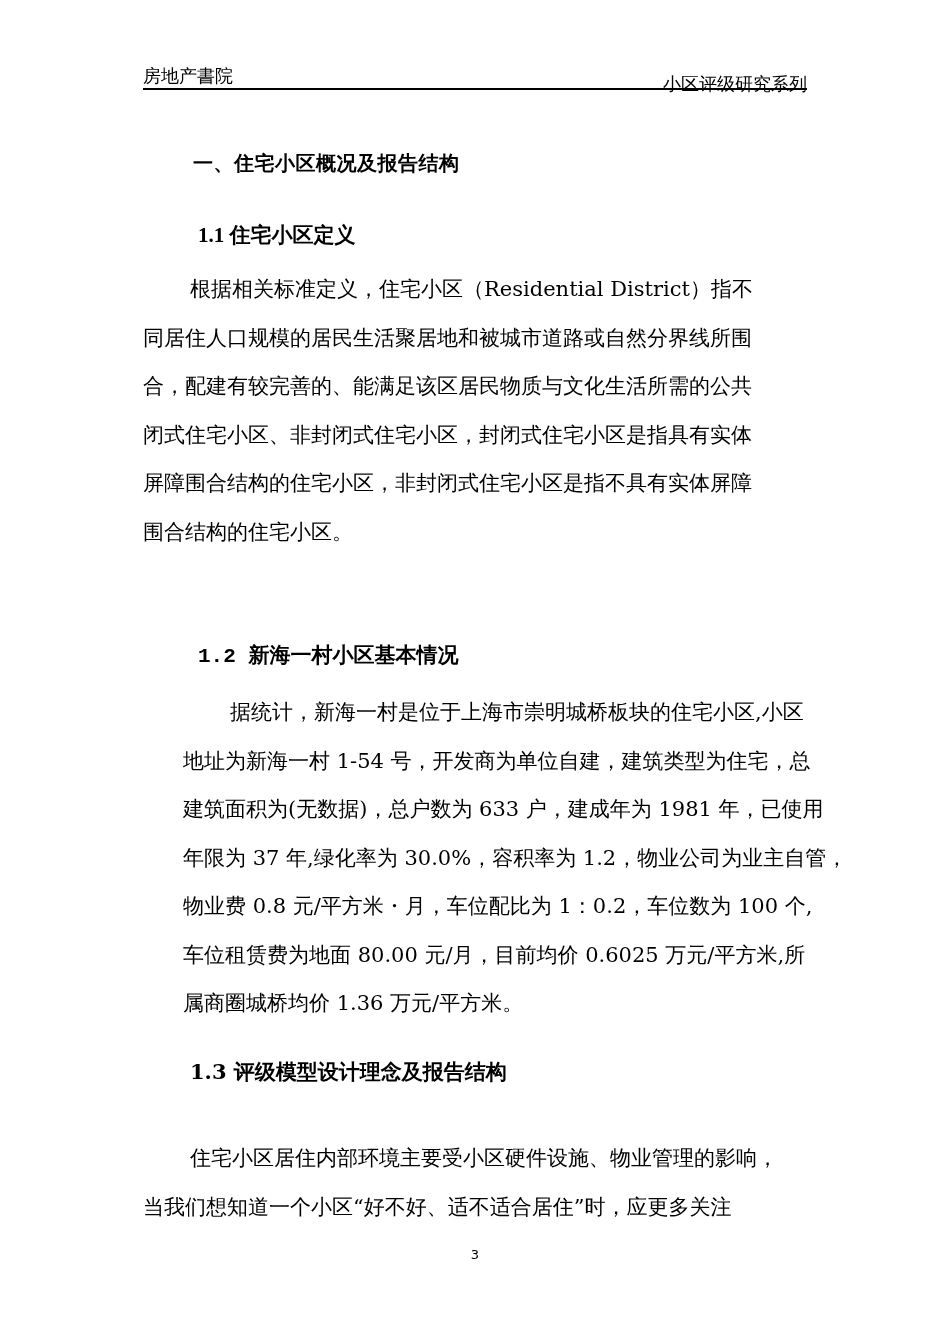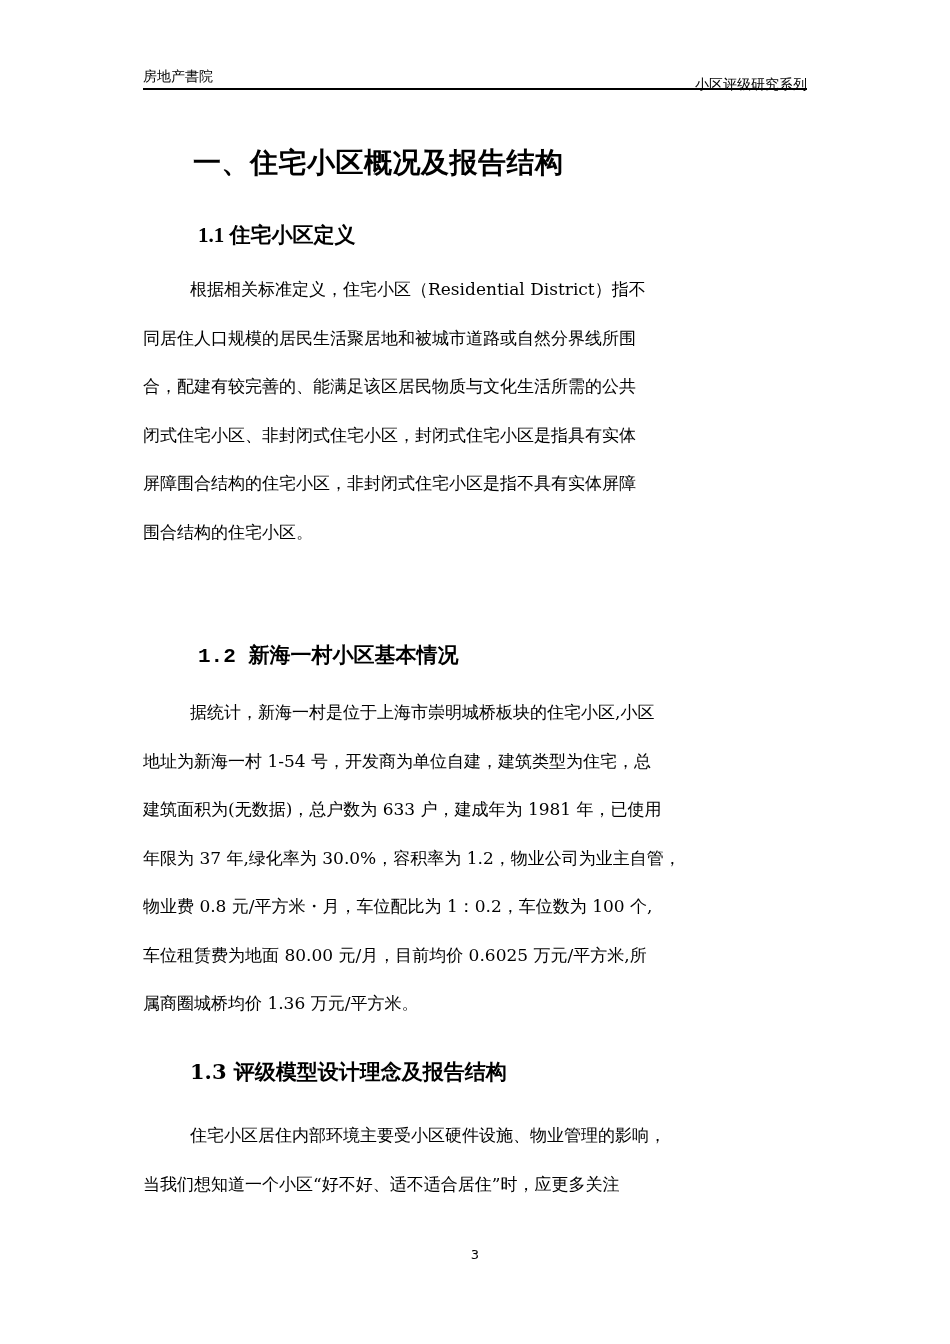--- a/index.html
+++ b/index.html
@@ -15,57 +15,57 @@
       color: #000;
       font-family: "DejaVu Serif", "Liberation Serif", serif;
     }
     .page-header {
       position: absolute;
       left: 143px;
       top: 66px;
       width: 664px;
       height: 22px;
       font-family: "DejaVu Sans", "Liberation Sans", sans-serif;
-      font-size: 14px;
+      font-size: 18px;
       line-height: 20px;
       text-align: center;
     }
     .page-header .left { position: absolute; left: 0; top: 0; }
     .page-header .right { position: absolute; right: 0; top: 8px; }
     .header-rule {
       position: absolute;
       left: 143px;
       top: 88px;
       width: 664px;
       height: 2px;
       background: #000;
     }
     .chapter-title {
       position: absolute;
       left: 193px;
       top: 146px;
-      font-size: 28px;
+      font-size: 20px;
       font-weight: bold;
       line-height: 34px;
       white-space: nowrap;
       letter-spacing: 0.5px;
     }
     .section-title {
       position: absolute;
       left: 190px;
       font-size: 21px;
       font-weight: bold;
       line-height: 30px;
       white-space: nowrap;
     }
     .para {
       position: absolute;
       left: 143px;
       width: 664px;
-      font-size: 17px;
+      font-size: 21px;
       line-height: 48.5px;
     }
     .para .line {
       display: block;
       white-space: nowrap;
       height: 48.5px;
     }
     .para .line.indent { padding-left: 47px; }
     .page-number {
       position: absolute;
@@ -92,29 +92,29 @@
 <div class="para" style="top:265px;">
   <span class="line indent">根据相关标准定义，住宅小区（Residential District）指不</span>
   <span class="line">同居住人口规模的居民生活聚居地和被城市道路或自然分界线所围</span>
   <span class="line">合，配建有较完善的、能满足该区居民物质与文化生活所需的公共</span>
   <span class="line">闭式住宅小区、非封闭式住宅小区，封闭式住宅小区是指具有实体</span>
   <span class="line">屏障围合结构的住宅小区，非封闭式住宅小区是指不具有实体屏障</span>
   <span class="line">围合结构的住宅小区。</span>
 </div>
 
 <h2 class="section-title" style="margin:8px; top:634px;font-family:Liberation Mono, monospace;">1.2 新海一村小区基本情况</h2>
-<div class="para" style="top:688px;">
+<div class="para" style="top:688px;margin-left:40px;">
   <span class="line indent">据统计，新海一村是位于上海市崇明城桥板块的住宅小区,小区</span>
   <span class="line">地址为新海一村 1-54 号，开发商为单位自建，建筑类型为住宅，总</span>
   <span class="line">建筑面积为(无数据)，总户数为 633 户，建成年为 1981 年，已使用</span>
   <span class="line">年限为 37 年,绿化率为 30.0%，容积率为 1.2，物业公司为业主自管，</span>
   <span class="line">物业费 0.8 元/平方米・月，车位配比为 1：0.2，车位数为 100 个,</span>
   <span class="line">车位租赁费为地面 80.00 元/月，目前均价 0.6025 万元/平方米,所</span>
   <span class="line">属商圈城桥均价 1.36 万元/平方米。</span>
 </div>
 
 <h2 class="section-title" style="margin:0; top:1057px;">1.3 评级模型设计理念及报告结构</h2>
-<div class="para" style="top:1111px;">
+<div class="para" style="top:1134px;">
   <span class="line indent">住宅小区居住内部环境主要受小区硬件设施、物业管理的影响，</span>
   <span class="line">当我们想知道一个小区“好不好、适不适合居住”时，应更多关注</span>
 </div>
 
 <div class="page-number">3</div>
 
 </body></html>

